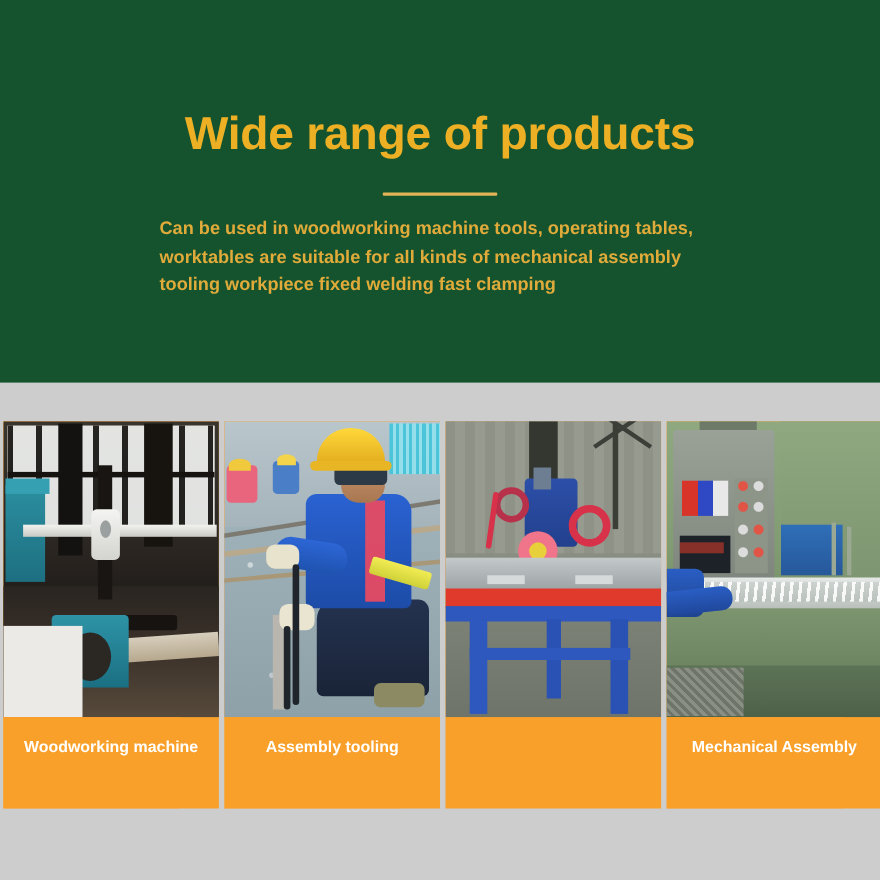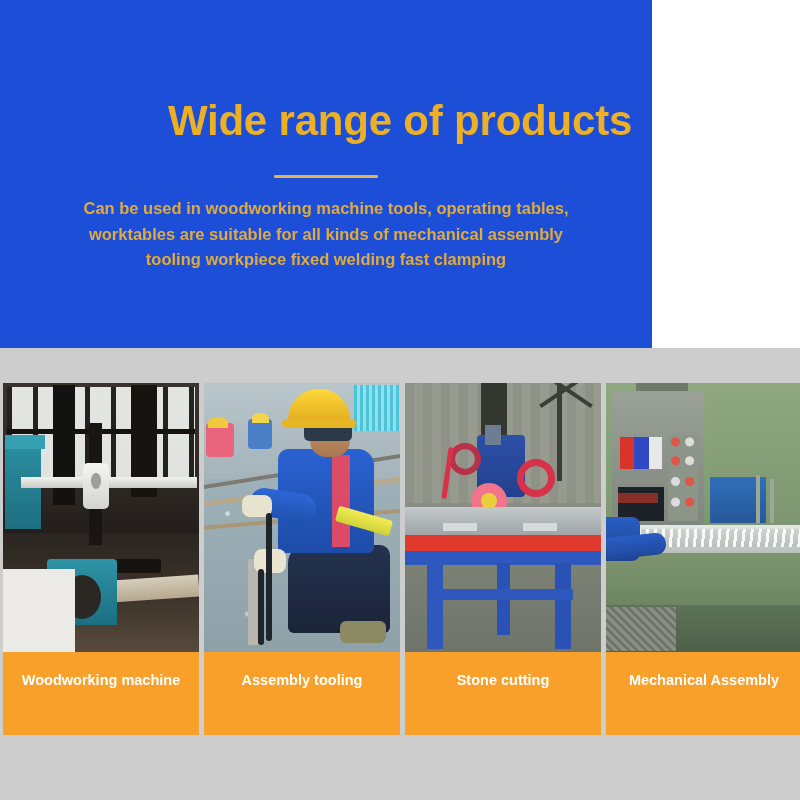--- a/index.html
+++ b/index.html
@@ -12,23 +12,23 @@
     background: #ffffff;
     font-family: "Liberation Sans", sans-serif;
     overflow: hidden;
     position: relative;
   }
 
   
   .hero {
     position: absolute;
     left: 0; top: 0;
-    width: 652px;
+    width: 800px;
     height: 348px;
-    background: #1d4ed8;
+    background: #14532d;
     box-sizing: border-box;
   }
   .hero-title {
     position: absolute;
     left: 0;
     top: 98px;
     width: 800px;
     text-align: center;
     font-size: 42px;
     font-weight: bold;
@@ -46,21 +46,20 @@
     height: 3px;
     background: #e2b457;
     border-radius: 1px;
   }
   .hero-subtitle {
     position: absolute;
     left: 50%;
     top: 196px;
     transform: translateX(-50%);
     width: 510px;
-    text-align: center;
     font-size: 16.5px;
     font-weight: bold;
     color: #e0ab3a;
     line-height: 1.56;
   }
 
   
   .panel {
     position: absolute;
     left: 0;
@@ -361,23 +360,20 @@
           <div class="sh s3-plate1"></div>
           <div class="sh s3-plate2"></div>
           <div class="sh s3-tablered"></div>
           <div class="sh s3-frame"></div>
           <div class="sh s3-leg1"></div>
           <div class="sh s3-leg2"></div>
           <div class="sh s3-leg3"></div>
           <div class="sh s3-cross"></div>
         </div>
       </div>
-      <div class="card-caption">
-        <div class="card-caption-text">Stone cutting</div>
-      </div>
     </div>
 
     <div class="card">
       <div class="card-photo">
         <div class="scene">
           <div class="sh s4-bg"></div>
           <div class="sh s4-wallr"></div>
           <div class="sh s4-col"></div>
           <div class="sh s4-cab"></div>
           <div class="sh s4-screen"></div>

